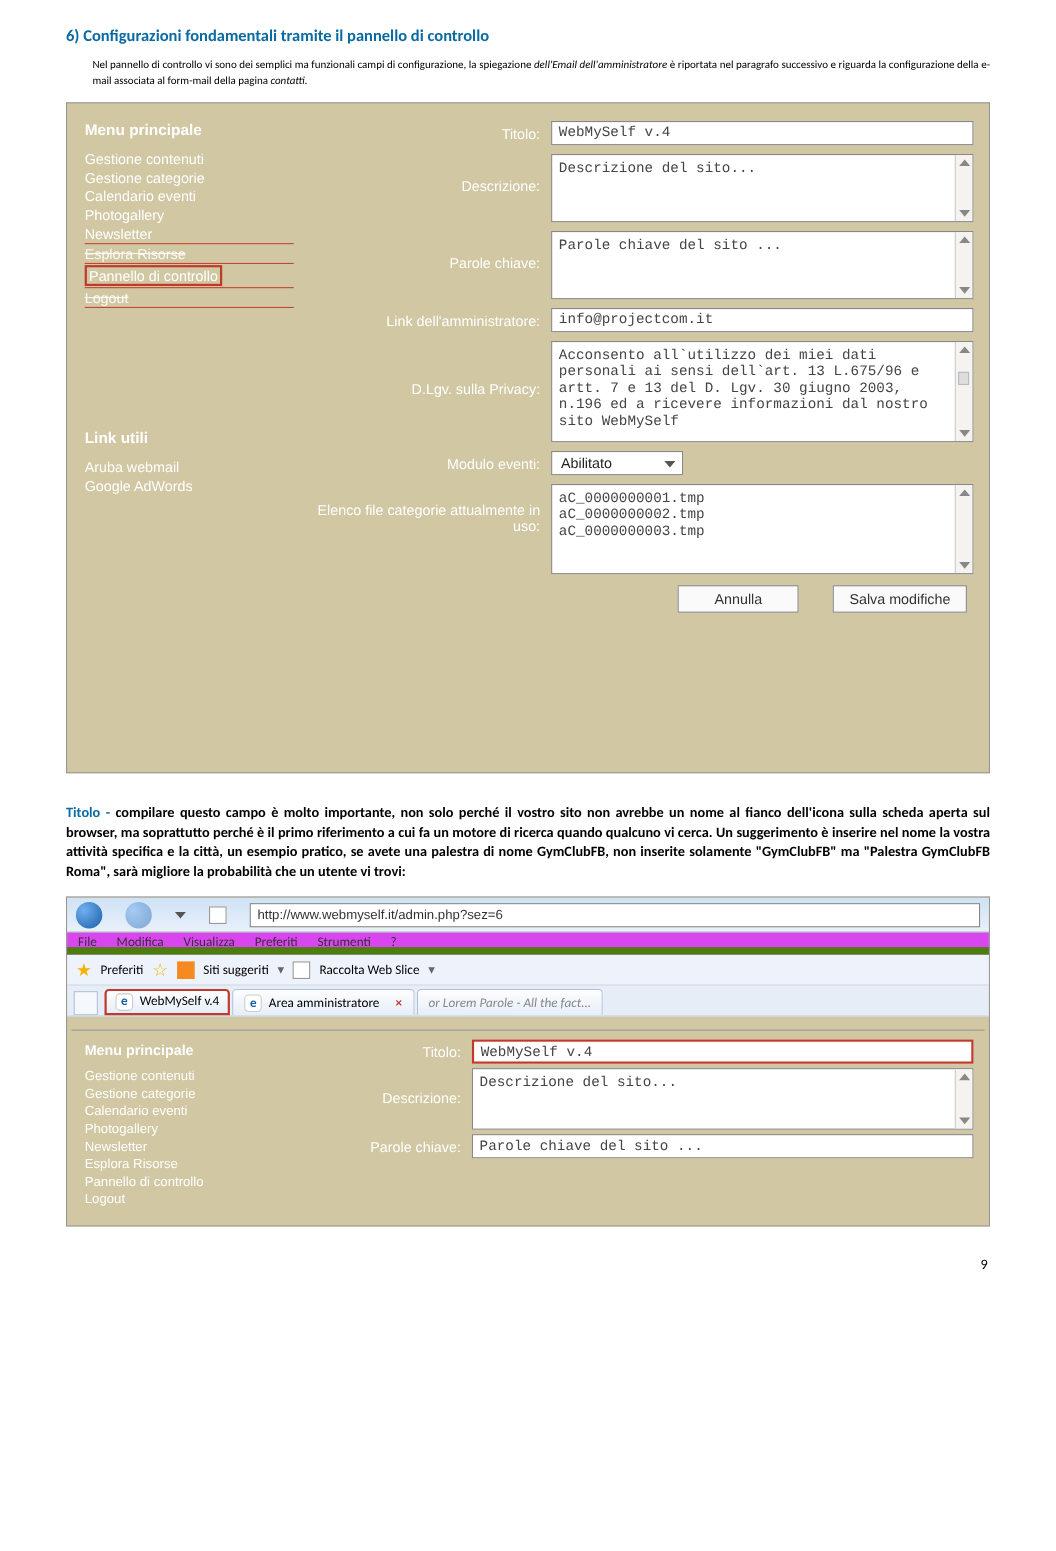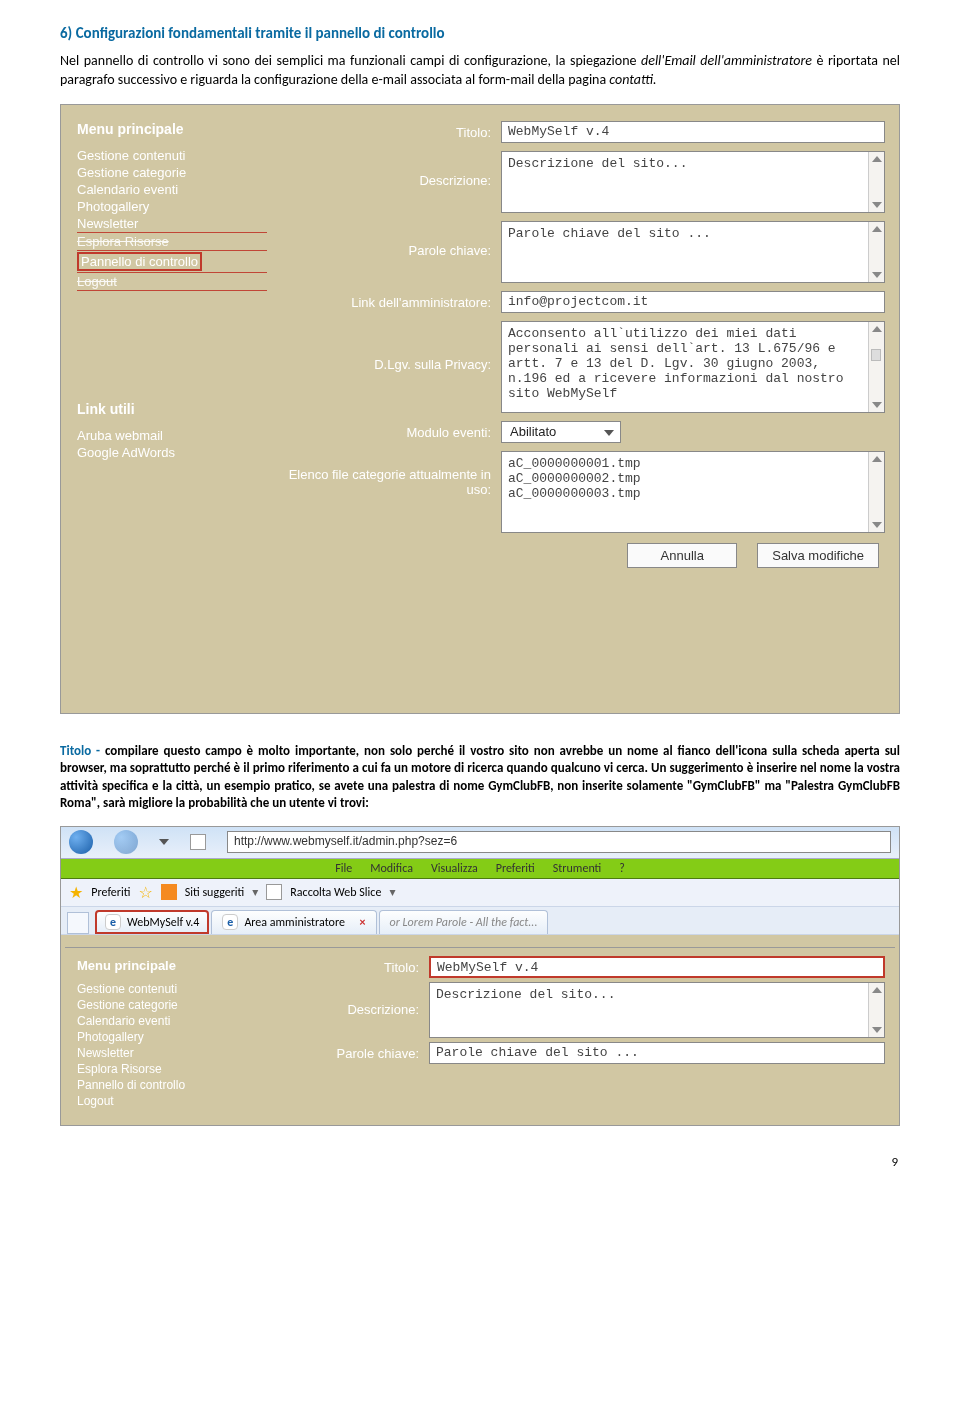--- a/index.html
+++ b/index.html
@@ -1,19 +1,19 @@
 <!DOCTYPE html>
 <html><head>
 <meta charset="utf-8">
 <style>
   * { box-sizing: border-box; margin: 0; padding: 0; }
   body { font-family: Calibri, Arial, sans-serif; font-size: 13px; background: #fff; width: 960px; padding: 24px 60px 16px 60px; }
   .doc-heading { font-size: 15px; color: #0a6aa1; font-weight: bold; margin-bottom: 10px; }
   .run-blue { color: #0a6aa1; font-weight: bold; }
-  .para { font-size: 14px; line-height: 1.35; margin-bottom: 8px; text-align: justify; }
+  .para { font-size: 10px; line-height: 1.35; margin-bottom: 8px; text-align: justify; margin-left: 24px; }
   .figure { border: 1px solid #999; background: #d1c7a3; margin: 14px 0 28px 0; position: relative; overflow: hidden; padding-left: 32px; }
   .fig1 { height: 610px; }
   .sidebar { position: absolute; left: 16px; top: 16px; width: 190px; color: #fff; font-family: Arial, sans-serif; font-size: 13px; }
   .sidebar h4 { font-size: 14px; font-weight: bold; margin-bottom: 10px; }
   .sidebar .menu-item { font-size: 13px; padding: 1px 0; cursor: pointer; }
   .red-box { border: 2px solid #c0392b; padding: 0 2px; display: inline-block; }
   .menu-struck { text-decoration: line-through; opacity: .9; border-top:1px solid #c0392b; border-bottom:1px solid #c0392b; }
   .sidebar .spacer { height: 110px; }
   .form-area { position: absolute; left: 220px; right: 14px; top: 16px; color: #fff; font-family: Arial, sans-serif; font-size: 13px; }
   .row { display: flex; align-items: flex-start; margin-bottom: 8px; }
@@ -21,35 +21,35 @@
   .row .fld { flex: 1; }
   .txt { width: 100%; background: #fff; border: 1px solid #888; font-family: 'Courier New', monospace; font-size: 13px; color: #444; padding: 2px 6px; }
   .txt-small { height: 22px; }
   .txt-area { height: 62px; padding: 4px 6px; position: relative; overflow: hidden; }
   .txt-area .scroll-hint { position: absolute; right: 0; top: 0; width: 16px; height: 100%; background: #f5f3f0; border-left: 1px solid #ccc; }
   .txt-area .scroll-hint::before { content: ""; position: absolute; top: 4px; left: 3px; width: 0; height: 0; border-left: 5px solid transparent; border-right: 5px solid transparent; border-bottom: 6px solid #888; }
   .txt-area .scroll-hint::after { content: ""; position: absolute; bottom: 4px; left: 3px; width: 0; height: 0; border-left: 5px solid transparent; border-right: 5px solid transparent; border-top: 6px solid #888; }
   .txt-area .scroll-mid { position:absolute; right:3px; top:30%; width:10px; height:12px; background:#ddd; border:1px solid #bbb;}
   .sel { background: #fff; border: 1px solid #888; font-family: Arial, sans-serif; font-size: 13px; color: #222; padding: 2px 22px 2px 8px; height: 22px; position: relative; display:inline-block; width:120px;}
   .sel::after { content:""; position:absolute; right:6px; top:8px; width:0; height:0; border-left:5px solid transparent; border-right:5px solid transparent; border-top:6px solid #555;}
-  .btn-row { display:flex; justify-content:flex-end; gap:20px; margin-top:10px; padding-right:6px;}
+  .btn-row { display:flex; justify-content:flex-end; gap:31px; margin-top:10px; padding-right:6px;}
   .btn { background:#fafafa; border:1px solid #888; color:#333; font-size:13px; padding:4px 14px; cursor:pointer; min-width:110px; text-align:center; }
   .tight-area { height: 92px; }
   .body-para { font-size: 13px; line-height: 1.35; text-align: justify; margin: 6px 0;}
   .ital { font-style: italic; }
 
   
   .fig2 { height: 300px; }
   .ie-top { position:absolute; left:0; top:0; width:100%; }
   .gradient-bar { height: 32px; background: linear-gradient(#cfe2f6,#e9f0fa); border-bottom:1px solid #aac; display:flex; align-items:center; padding:0 8px; gap:21px;}
   .ie-nav-btn { width:24px; height:24px; border-radius:50%; background:radial-gradient(circle at 30% 30%, #6fb0f0, #1a5ea8); display:inline-block;}
   .ie-nav-btn.fwd { opacity:.5;}
   .ie-page-icon { width:16px; height:16px; background:#fff; border:1px solid #999; display:inline-block;}
   .addr { flex:1; height:22px; background:#fff; border:1px solid #888; font-size:12px; color:#333; padding:2px 6px; font-family:Arial;}
-  .menubar { height:20px; background:#84cc16; border-bottom:1px solid #4d7c0f; display:flex; gap:18px; padding:2px 10px; font-size:12px; color:#333;justify-content:center;}
+  .menubar { height:20px; background:#d946ef; border-bottom:7px solid #4d7c0f; display:flex; gap:18px; padding:2px 10px; font-size:12px; color:#333;}
   .favbar { height:28px; background:#eef2fa; border-bottom:1px solid #cbd6e8; display:flex; align-items:center; gap:8px; padding:0 8px; font-size:12px;}
   .star { color:#f5b301; font-size:16px;}
   .orange-icon { width:16px; height:16px; background:#f58a20; display:inline-block;}
   .ie-e { width:16px; height:16px; border-radius:4px; background:#fff; border:1px solid #ccc; display:inline-flex; align-items:center; justify-content:center; color:#1a5ea8; font-weight:bold; font-size:12px;}
   .tabbar { height:28px; background:#e6edf7; border-bottom:1px solid #cbd6e8; display:flex; align-items:flex-end; padding:0 6px; gap:2px; font-size:12px;}
   .tile-btn { width:22px; height:22px; border:1px solid #b0c0d8; background:#f5f8fd; display:inline-block; margin-right:4px;}
   .tab { height:24px; border:1px solid #b0c0d8; border-bottom:none; background:linear-gradient(#fdfefe,#e6eef8); padding:3px 10px; display:inline-flex; align-items:center; gap:6px; border-radius:4px 4px 0 0;}
   .tab .x { color:#c33; font-weight:bold;}
   .tab.faded { color:#888;}
   .tab.redbox { border:2px solid #c0392b; padding:2px 8px; }

